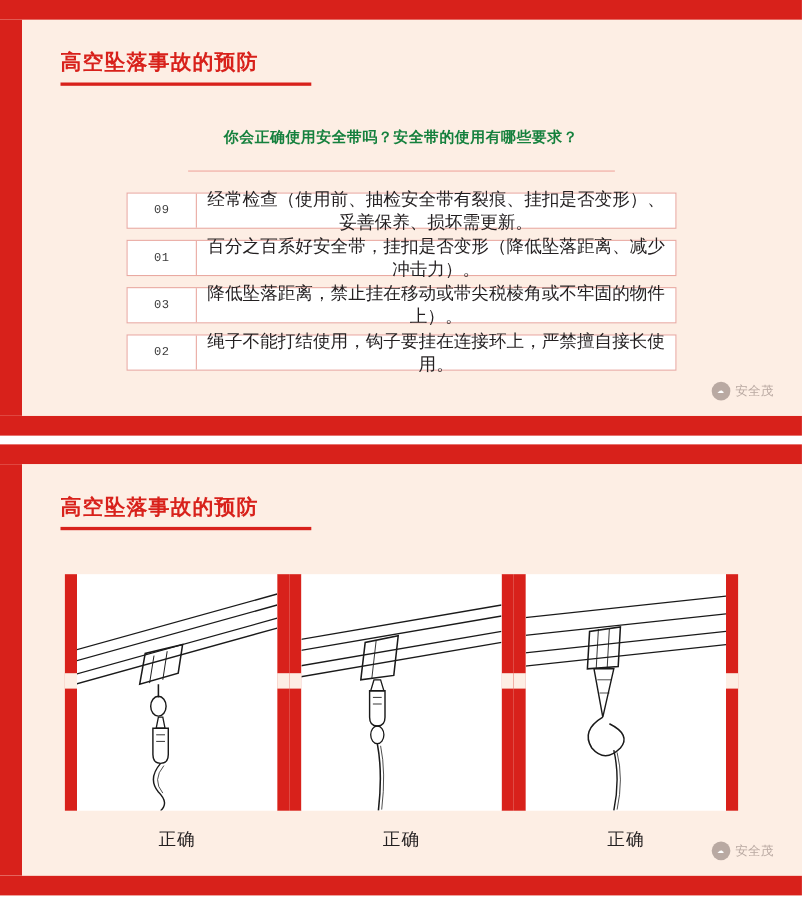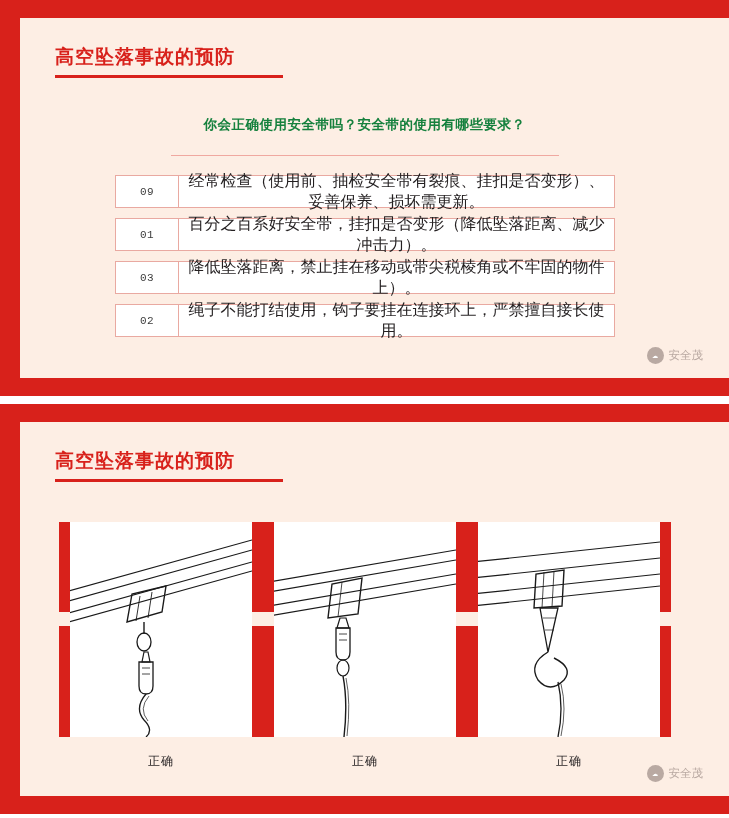--- a/index.html
+++ b/index.html
@@ -194,21 +194,21 @@
     position: absolute;
     left: 0;
     top: 90px;
     width: 11px;
     height: 14px;
     background: #fdeee4;
   }
   .img-caption {
     margin-top: 16px;
     text-align: center;
-    font-size: 12px;
+    font-size: 16px;
     color: #231f20;
     letter-spacing: 1px;
   }
   svg { display: block; }
 </style>
 </head>
 <body>
 
 <div class="page">
 

